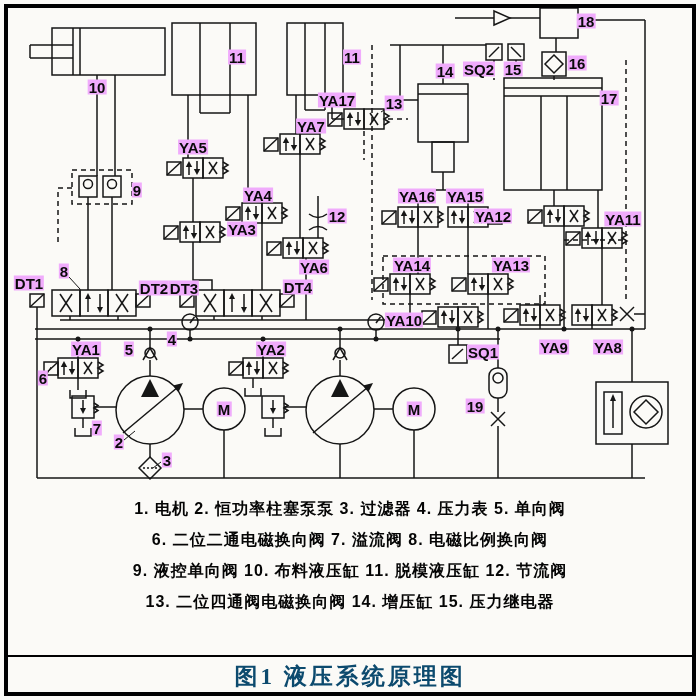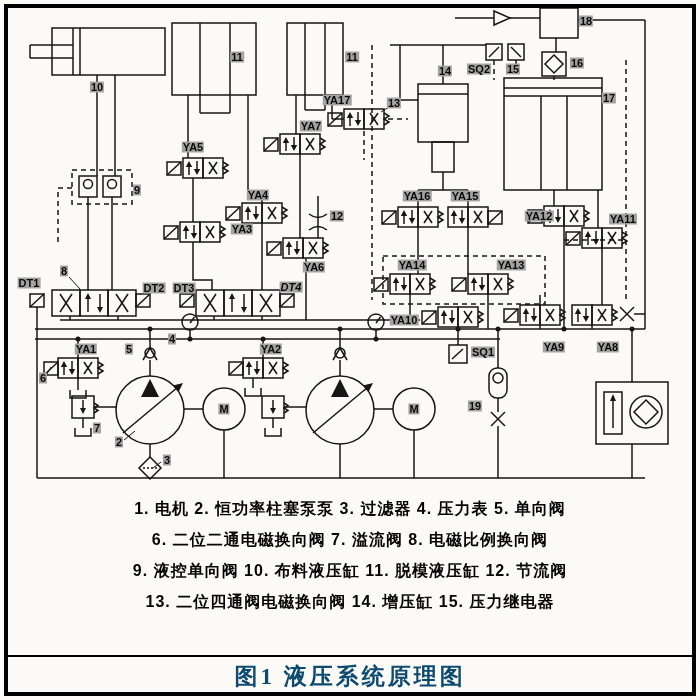--- a/index.html
+++ b/index.html
@@ -5,22 +5,22 @@
   html,body{margin:0;padding:0;background:#ffffff;font-family:"Liberation Sans","DejaVu Sans",sans-serif;}
   .page{position:relative;width:700px;height:700px;background:#fbfaf7;overflow:hidden;}
   .frame{position:absolute;left:4px;top:4px;right:4px;bottom:4px;border:4px solid #000;pointer-events:none;}
   .diagram{position:absolute;left:0;top:0;width:700px;height:492px;}
   .diagram svg{position:absolute;left:0;top:0;}
   .sch line,.sch rect,.sch circle,.sch path,.sch polyline{stroke:#161616;fill:none;stroke-width:1.5;}
   .sch .fill{fill:#161616;stroke:none;}
   .sch .dash{stroke-dasharray:5 4;}
   .sch .dash2{stroke-dasharray:2 2;}
   .sch .thin{stroke-width:1;}
-  .dlabel{position:absolute;transform:translate(-50%,-50%);font-weight:bold;font-size:11px;color:#0a0a0a;
-          white-space:nowrap;background:#a3a3a3;padding:0 1px;line-height:1;}
+  .dlabel{position:absolute;transform:translate(-50%,-50%);font-weight:bold;font-size:15px;color:#0a0a0a;
+          white-space:nowrap;background:#f0abfc;padding:0 1px;line-height:1;}
   .legend{position:absolute;left:10px;right:10px;top:493px;text-align:center;}
   .legend-line{font-size:16px;font-weight:bold;color:#050505;line-height:31px;letter-spacing:1px;white-space:nowrap;}
   .caption-rule{position:absolute;left:8px;right:8px;top:655px;height:2px;background:#000;}
   .caption{position:absolute;left:0;right:0;top:661px;text-align:center;font-size:23px;font-weight:bold;color:#0c4a6e;letter-spacing:3px;font-family:Liberation Serif, serif;}
 </style>
 </head>
 <body>
 
 <div class="page">
 
@@ -457,29 +457,29 @@
         <span class="dlabel" style="left: 513px; top: 69px;">15</span>
         <span class="dlabel" style="left: 577px; top: 63px;">16</span>
         <span class="dlabel" style="left: 609px; top: 98px;">17</span>
         <span class="dlabel" style="left: 586px; top: 21px;">18</span>
         <span class="dlabel" style="left: 258px; top: 195px;">YA4</span>
         <span class="dlabel" style="left: 242px; top: 229px;">YA3</span>
         <span class="dlabel" style="left: 337px; top: 216px;">12</span>
         <span class="dlabel" style="left: 314px; top: 267px;">YA6</span>
         <span class="dlabel" style="left: 417px; top: 196px;">YA16</span>
         <span class="dlabel" style="left: 465px; top: 196px;">YA15</span>
-        <span class="dlabel" style="left: 539px; top: 216px; text-align: right;">YA12</span>
+        <span class="dlabel" style="left: 493px; top: 216px; text-align: right;">YA12</span>
         <span class="dlabel" style="left: 623px; top: 219px;">YA11</span>
         <span class="dlabel" style="left: 412px; top: 265px;">YA14</span>
         <span class="dlabel" style="left: 511px; top: 265px;">YA13</span>
         <span class="dlabel" style="left: 29px; top: 283px;">DT1</span>
         <span class="dlabel" style="left: 64px; top: 271px;">8</span>
         <span class="dlabel" style="left: 154px; top: 288px;">DT2</span>
         <span class="dlabel" style="left: 184px; top: 288px;">DT3</span>
-        <span class="dlabel" style="left: 291px; top: 287px; font-style: italic;">DT4</span>
+        <span class="dlabel" style="left: 298px; top: 287px;">DT4</span>
         <span class="dlabel" style="left: 404px; top: 320px;">YA10</span>
         <span class="dlabel" style="left: 483px; top: 352px;">SQ1</span>
         <span class="dlabel" style="left: 554px; top: 347px;">YA9</span>
         <span class="dlabel" style="left: 608px; top: 347px;">YA8</span>
         <span class="dlabel" style="left: 86px; top: 349px;">YA1</span>
         <span class="dlabel" style="left: 129px; top: 349px;">5</span>
         <span class="dlabel" style="left: 172px; top: 339px;">4</span>
         <span class="dlabel" style="left: 271px; top: 349px;">YA2</span>
         <span class="dlabel" style="left: 43px; top: 378px;">6</span>
         <span class="dlabel" style="left: 97px; top: 428px;">7</span>

